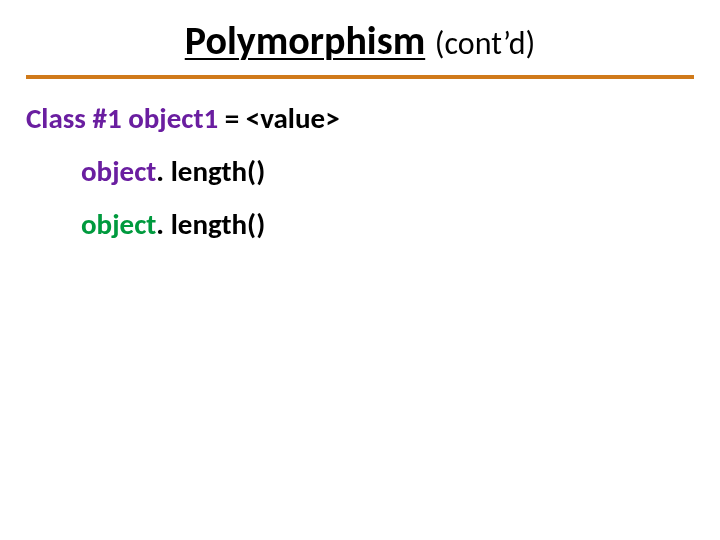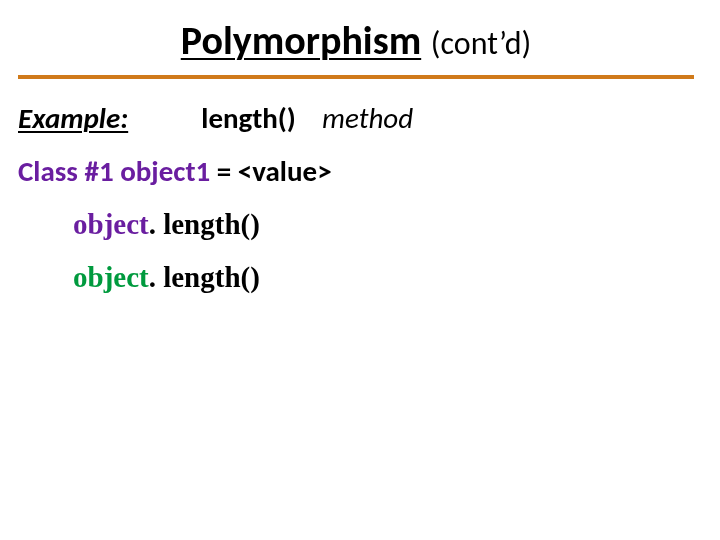--- a/index.html
+++ b/index.html
@@ -9,21 +9,21 @@
     height: 540px;
     background: #fff;
     font-family: Calibri, "Segoe UI", Arial, sans-serif;
     color: #000;
   }
   .slide {
     position: relative;
     width: 720px;
     height: 540px;
     box-sizing: border-box;
-    padding: 10px 26px 0 18px;
+    padding: 10px 26px 0 26px;
     border-radius: 23px;
   }
   .title-wrap {
     text-align: center;
     margin-top: 6px;
   }
   .title-main {
     font-weight: 700;
     font-size: 40px;
     text-decoration: underline;
@@ -51,43 +51,36 @@
     text-decoration-thickness: 2px;
     text-underline-offset: 3px;
     font-weight: 700;
   }
   .ex-gap { display: inline-block; width: 60px; }
   .ex-method { font-weight: 700; }
   .ex-methodword { font-style: italic; }
   .purple { color: #6a1ea0; font-weight: 700; }
   .green  { color: #009a3e; font-weight: 700; }
   .black  { color: #000; font-weight: 700; }
-  .indent { padding-left: 55px; font-family: Liberation Serif, serif; }
+  .indent { padding-left: 55px; }
 </style>
 </head>
 <body>
 <div class="slide">
 
   <div class="title-wrap">
     <span class="title-main">Polymorphism</span>
     <span class="title-sub">(cont’d)</span>
   </div>
 
   <hr class="rule">
 
   <div class="body">
 
 
-    <p>
-      <span class="ex-label">Example:</span>
-      <span class="ex-gap"></span>
-      <span class="ex-method">length()</span>
-      &nbsp;&nbsp;
-      <span class="ex-methodword">method</span>
-    </p>
 
     <p>
       <span class="purple">Class #1</span>
       <span> </span>
       <span class="purple">object1</span>
       <span class="black"> = </span>
       <span class="black">&lt;value&gt;</span>
     </p>
 
 

